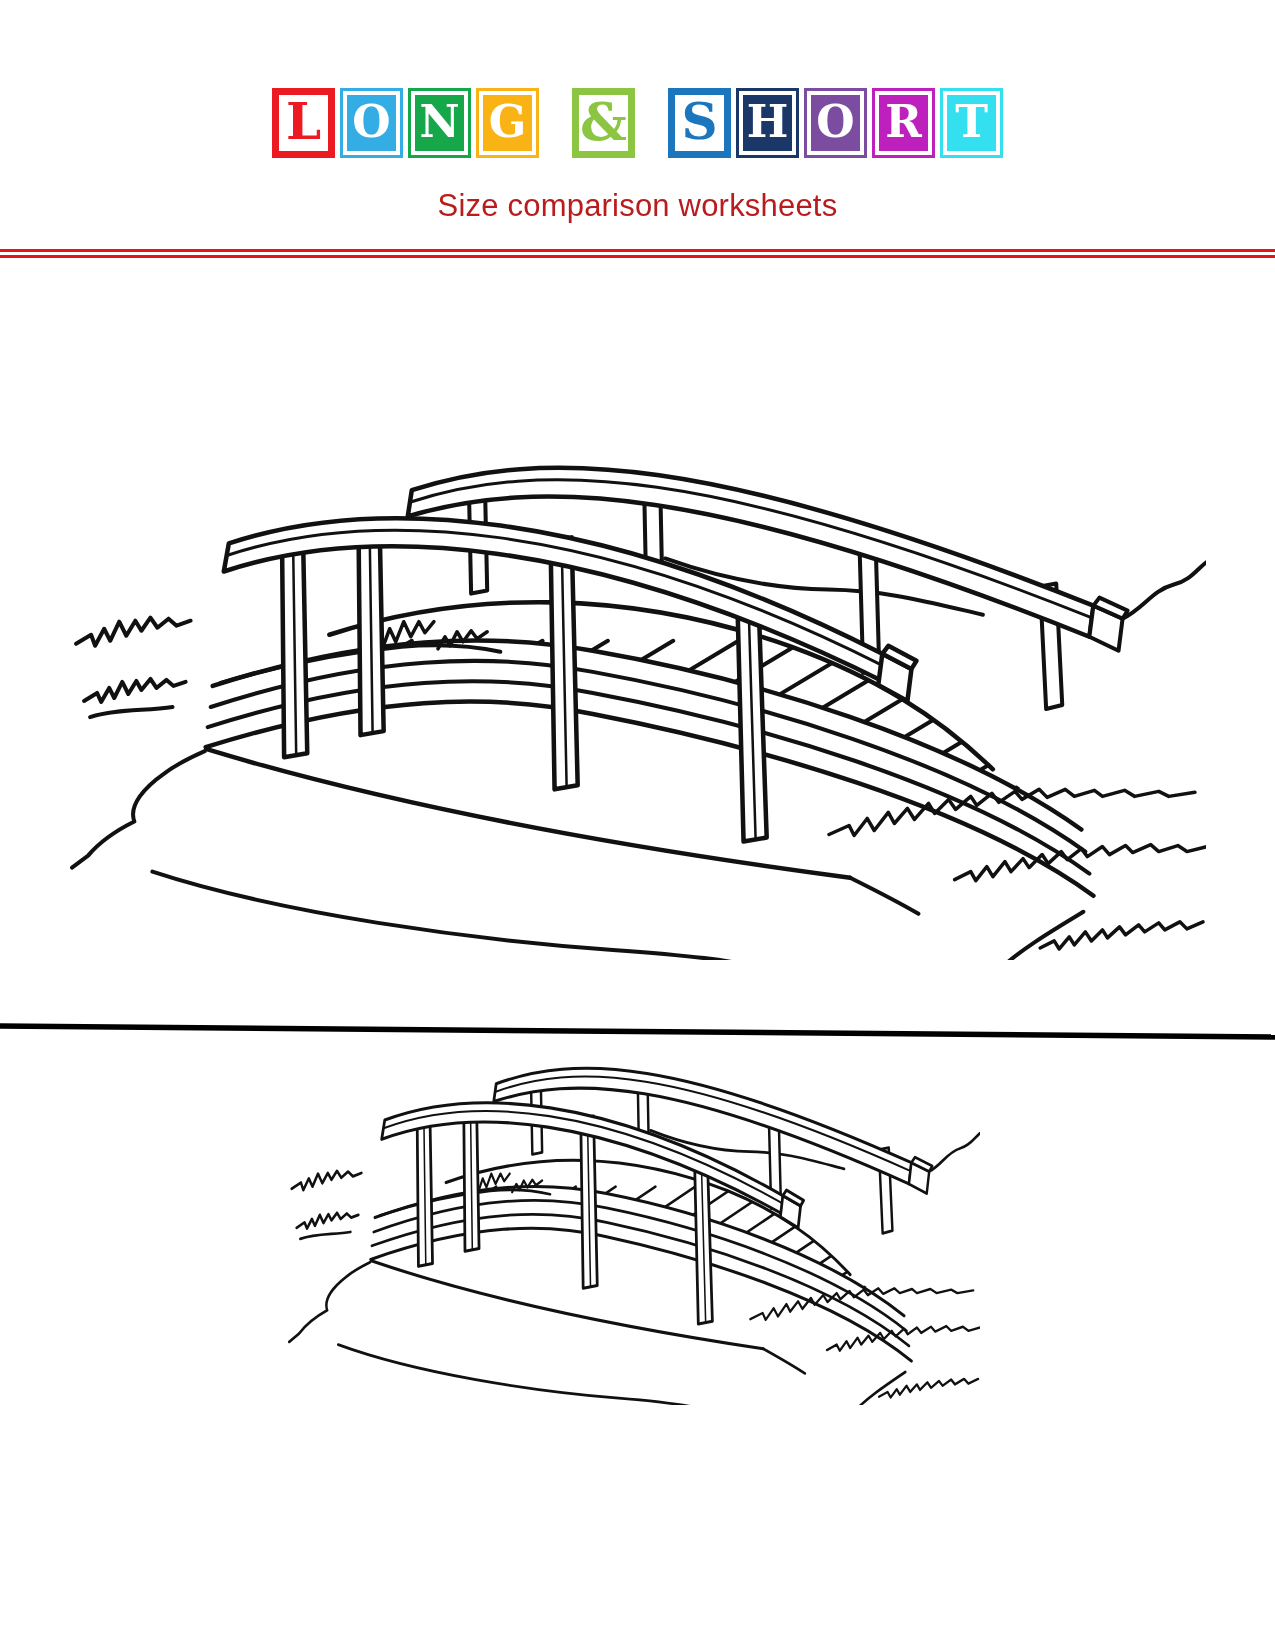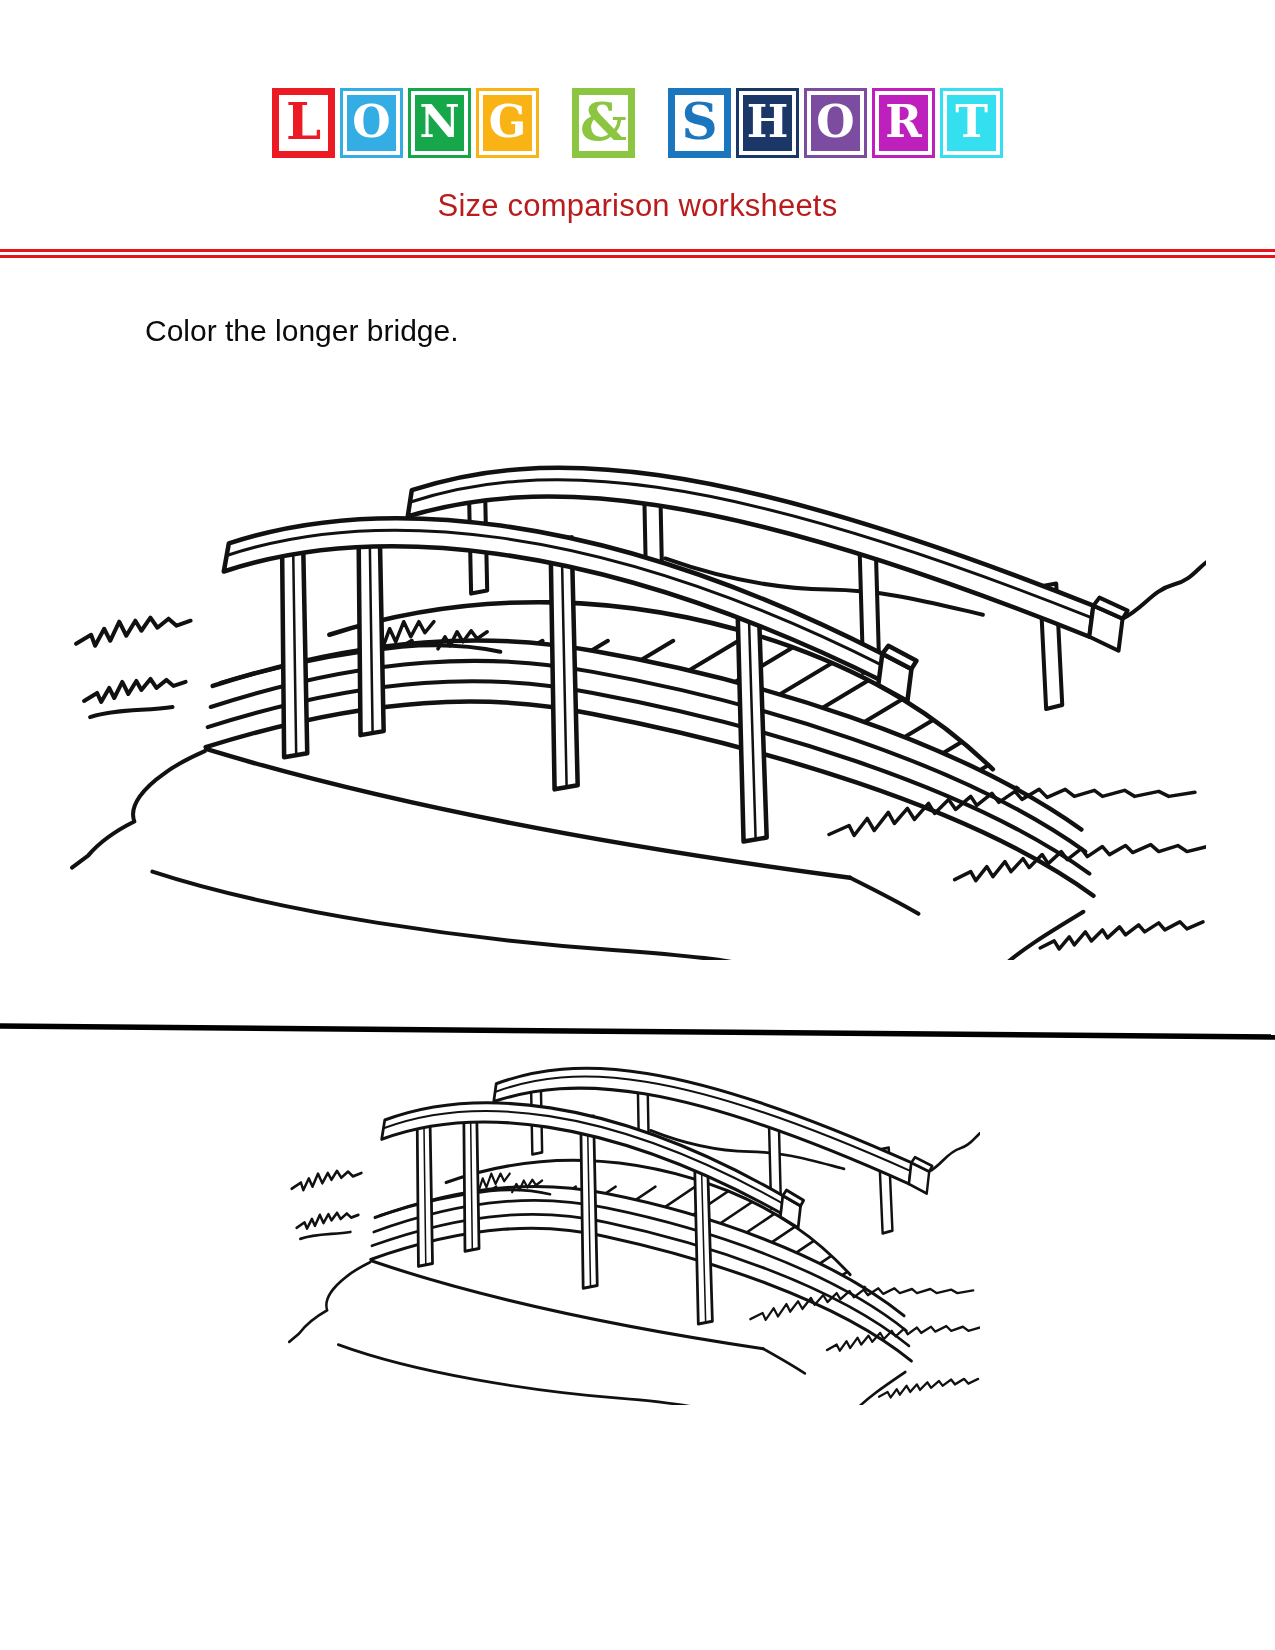--- a/index.html
+++ b/index.html
@@ -169,21 +169,20 @@
         <div class="fillsq" style="background: rgb(52, 223, 239);">
           <span class="glyph">T</span>
         </div>
       </div>
     </div>
 
   <div class="subtitle" style="color: #b91c1c;">Size comparison worksheets</div>
 
   <div class="red-rule" id="red-rule" style="border-top-color: rgb(232, 20, 28); border-bottom-color: rgb(232, 20, 28);"></div>
 
-  <div class="instruction">Color the longer bridge.</div>
 
   <div class="fig fig-long" title="longer bridge (large arched footbridge drawing)">
     <svg viewBox="0 0 1130 520" preserveAspectRatio="none">
       <use href="#bridge-art"></use>
     </svg>
   </div>
 
   <svg class="divider" id="divider">
     <line x1="0" y1="8" x2="1275" y2="19" stroke="#000000" stroke-width="5.5"></line>
   </svg>

